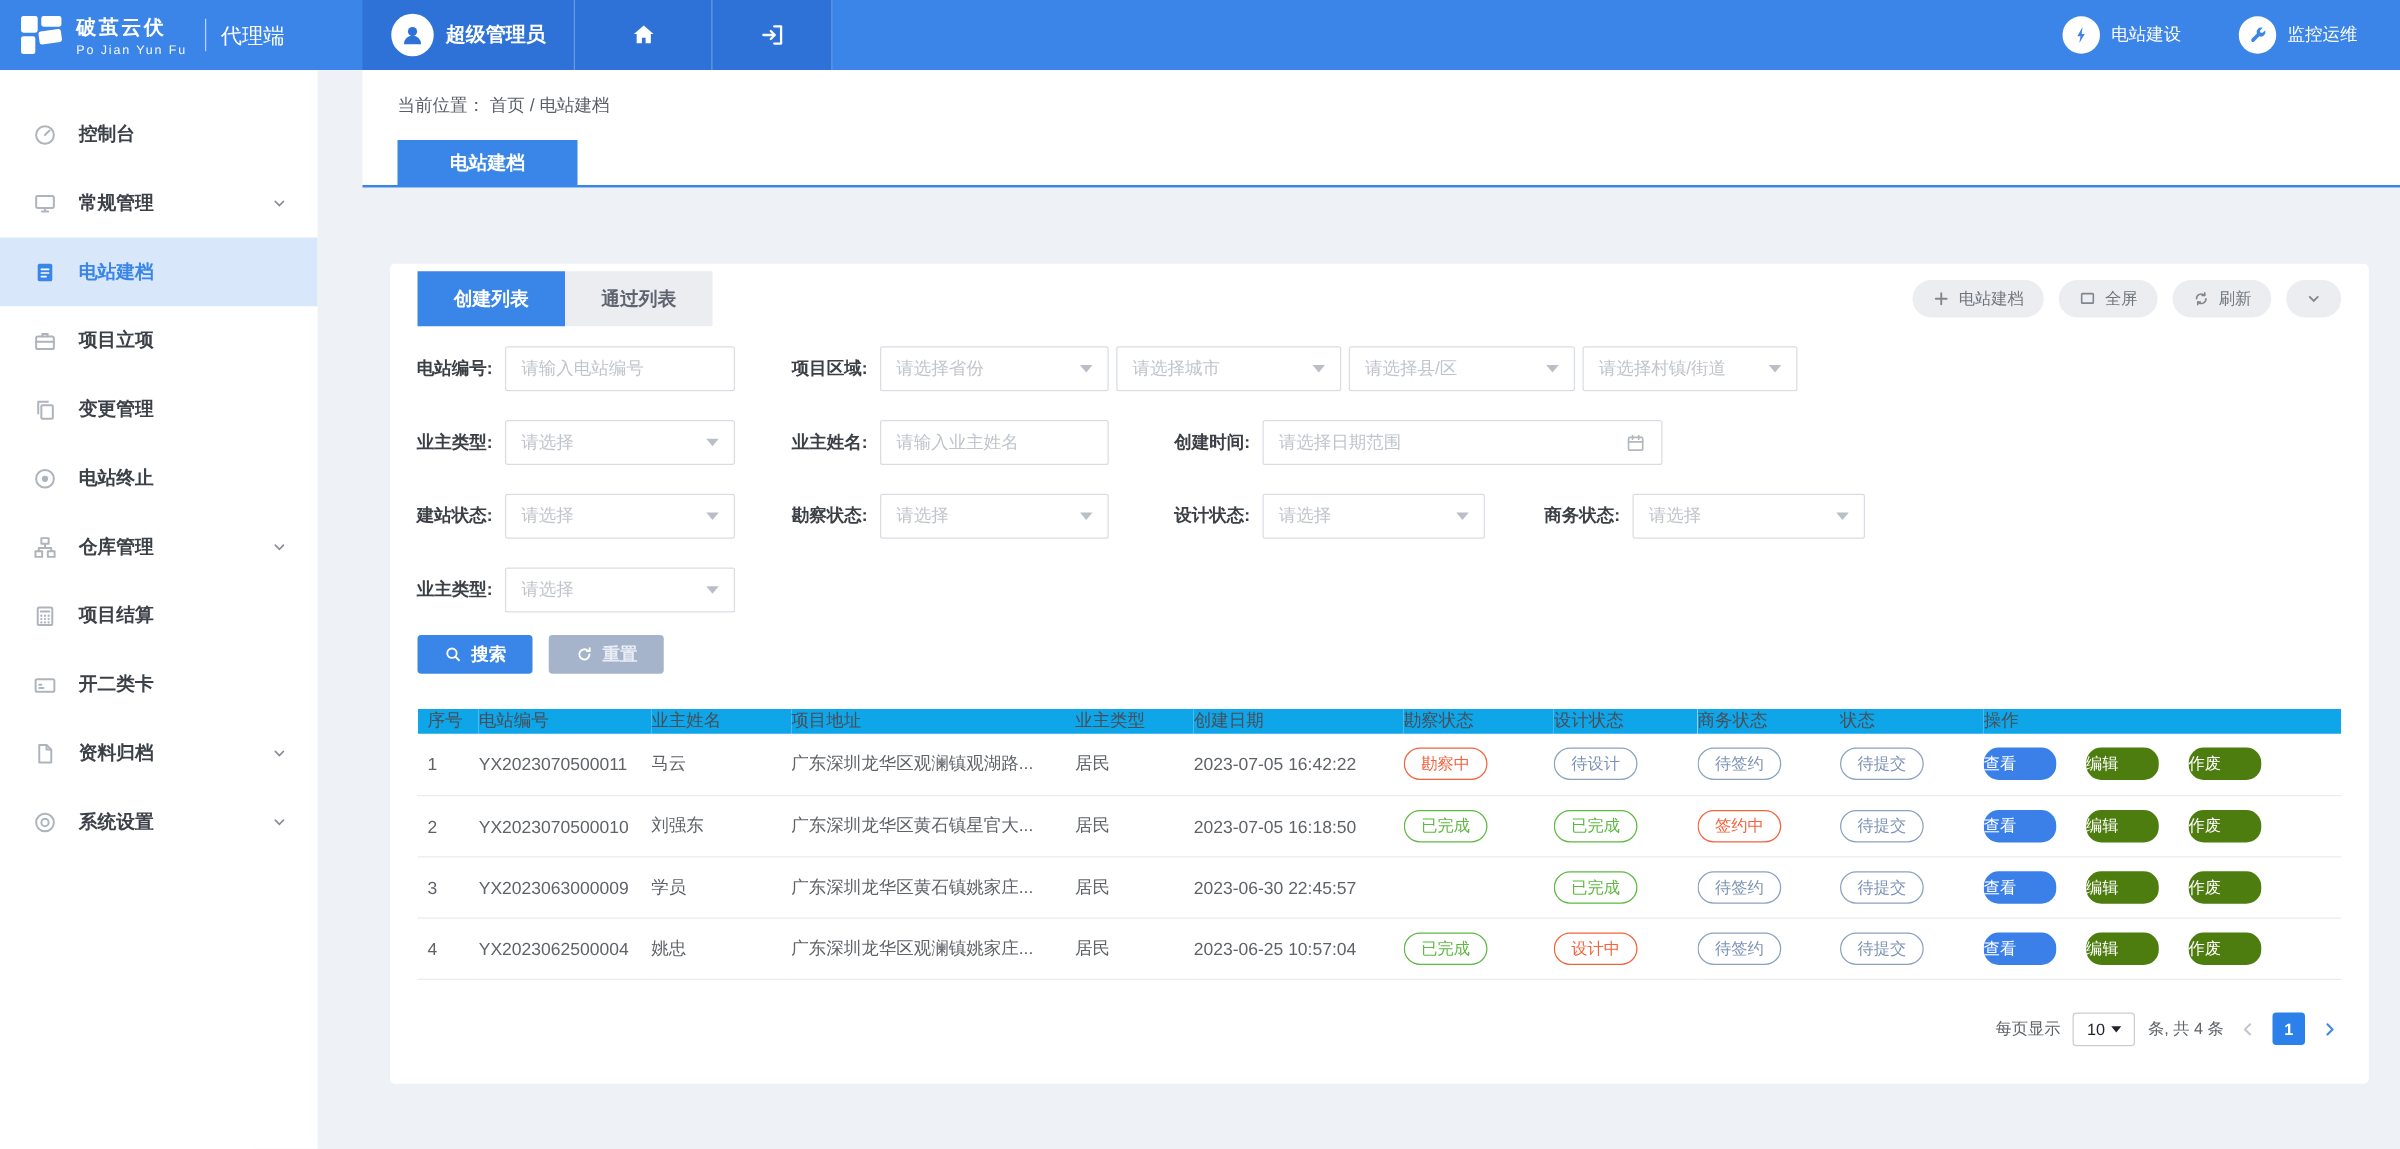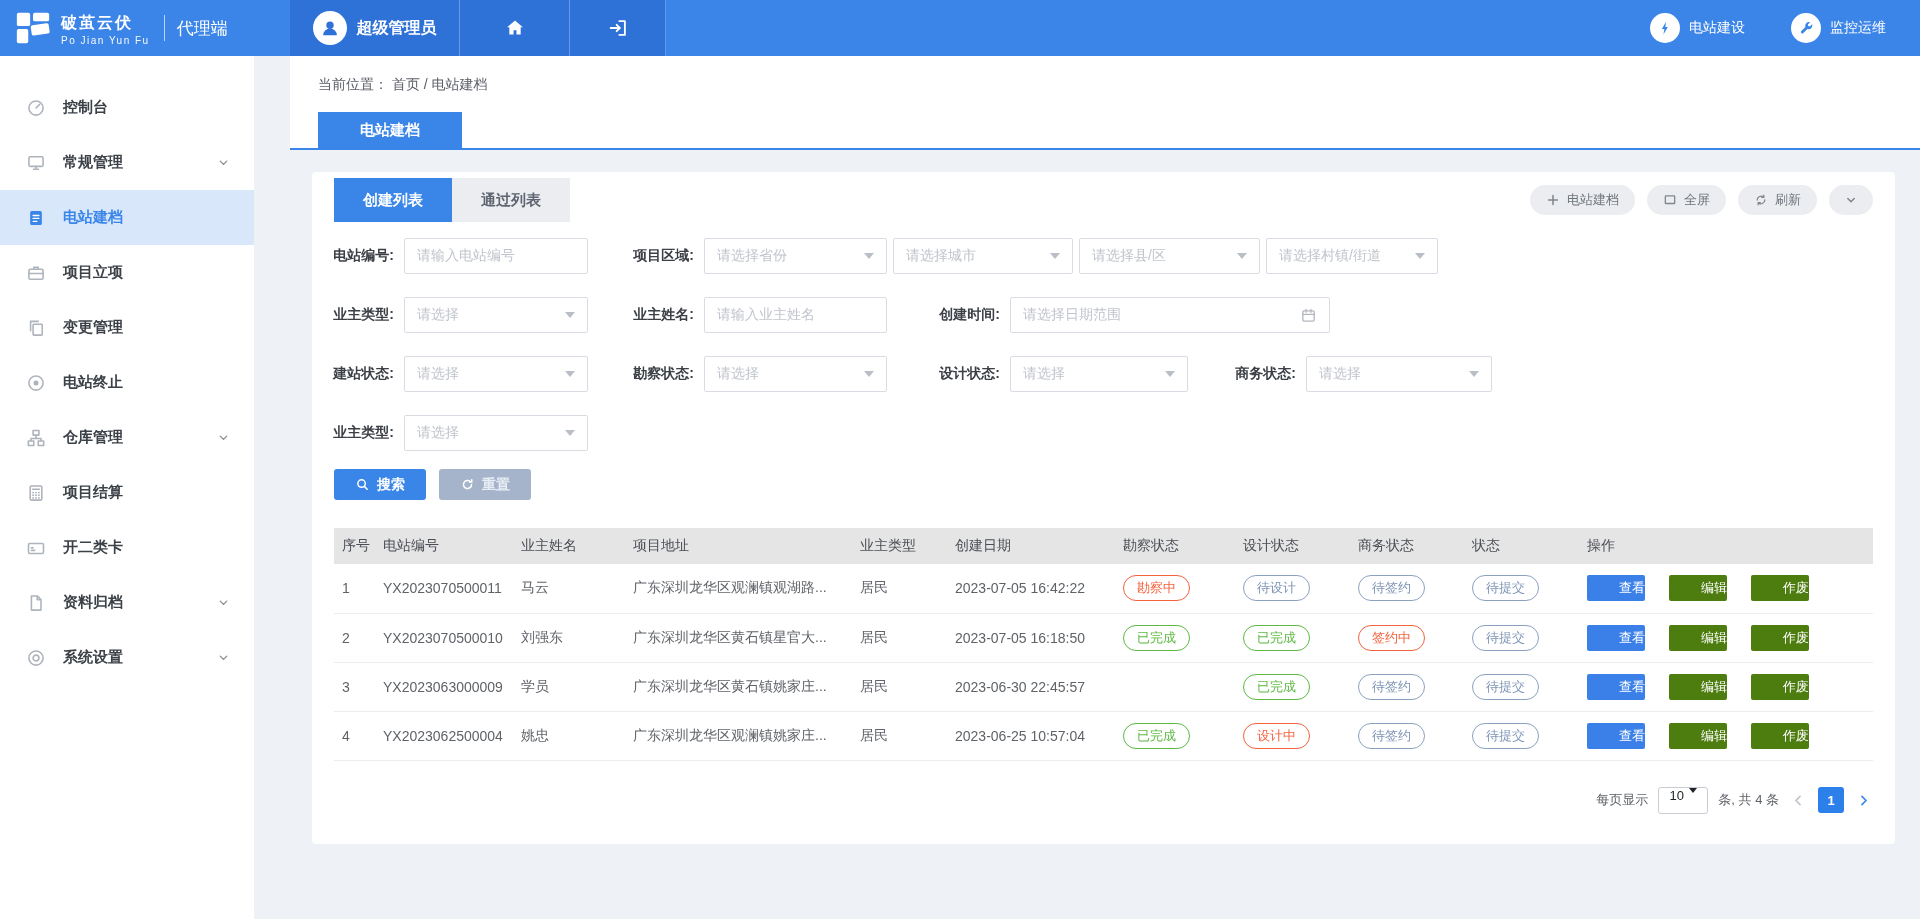--- a/index.html
+++ b/index.html
@@ -35,21 +35,21 @@
   .mi .chev { margin-left:auto; color:#878d95; }
 
   
   .main { margin-left:290px; height:863px; display:flex; flex-direction:column; }
   .topbar { background:#fff; height:94px; border-bottom:2px solid #3a86e8; position:relative; flex:none; }
   .breadcrumb { padding:20px 0 0 28px; font-size:14px; color:#5a5e66; }
   .page-tab { position:absolute; left:28px; bottom:0; width:144px; height:36px; background:#3a86e8; color:#fff; font-size:15px; font-weight:bold; display:flex; align-items:center; justify-content:center; cursor:pointer; }
   .content { flex:1; padding:22px 25px 0 22px; background:#eef1f5; }
   .card { background:#fff; border-radius:4px; padding-bottom:30px; }
 
-  .card-head { display:flex; align-items:center; padding:6px 22px 0 22px; }
+  .card-head { display:flex; align-items:center; padding:6px 22px 0 22px;margin-top:39px; }
   .ptab { width:118px; height:44px; display:flex; align-items:center; justify-content:center; font-size:15px; font-weight:bold; cursor:pointer; }
   .ptab.active { background:#3a86e8; color:#fff; }
   .ptab.inactive { background:#ebedf0; color:#5f6570; }
   .toolbar { margin-left:auto; display:flex; gap:12px; align-items:center; }
   .tbtn { height:30px; padding:0 16px; background:#ebedf0; border:none; border-radius:16px; color:#6f757d; font-size:13px; display:flex; align-items:center; gap:7px; cursor:pointer; font-family:inherit; }
 
   
   .filters { margin-top:16px; }
   .frow { display:flex; align-items:center; height:36px; margin-bottom:23px; }
   .flabel { width:92px; text-align:right; padding-right:10px; font-size:14px; font-weight:bold; color:#3c4046; white-space:nowrap; }
@@ -60,36 +60,36 @@
   .gap6 { margin-left:6px; }
 
   .actions-row { margin:18px 0 0 22px; display:flex; gap:13px; }
   .btn { height:31px; width:92px; border:none; border-radius:3px; font-size:14px; font-weight:bold; color:#fff; display:flex; align-items:center; justify-content:center; gap:7px; cursor:pointer; font-family:inherit; }
   .btn-search { background:#3a86e8; }
   .btn-reset { background:#a5b4cb; color:#e9eef6; }
 
   
   .table-wrap { margin:28px 22px 0 22px; }
   table { width:100%; border-collapse:collapse; table-layout:fixed; font-size:14px; }
-  thead th { background:#e5e5e5; height:36px; font-weight:normal; color:#4a4e55; text-align:left; white-space:nowrap; }
+  thead th { background:#0ea5e9; height:20px; font-weight:normal; color:#4a4e55; text-align:left; white-space:nowrap; }
   th,td { padding:0 6px 0 0; overflow:hidden; text-overflow:ellipsis; white-space:nowrap; }
   th:first-child, td:first-child { padding-left:8px; }
   tbody td { height:49px; border-bottom:1px solid #ececec; color:#5f6368; }
   .badge { display:inline-block; padding:3px 13px; border-radius:13px; font-size:13px; border:1px solid transparent; }
   .badge:empty { display:none; }
   .badge[data-state="orange"] { color:#f4623e; border-color:#f4623e; }
   .badge[data-state="green"]  { color:#5eb843; border-color:#5eb843; }
   .badge[data-state="slate"]  { color:#7d93b5; border-color:#8ba1c0; }
-  .row-btn { display:inline-block; width:58px; height:26px; line-height:26px; text-align:right; color:#fff; font-size:13px; border:none; border-radius:2px; margin-right:20px; cursor:pointer; font-family:inherit; padding:0; }
+  .row-btn { display:inline-block; width:58px; height:26px; line-height:26px; text-align:left; color:#fff; font-size:13px; border:none; border-radius:12px; margin-right:20px; cursor:pointer; font-family:inherit; padding:0; }
   .row-btn.view { background:#3a80e8; }
   .row-btn.edit, .row-btn.void { background:#4d7c0f; }
 
   
   .pagination { margin:26px 22px 0 0; display:flex; justify-content:flex-end; align-items:center; gap:10px; font-size:13px; color:#5f6368; }
-  .pp-box { width:50px; height:27px; border:1px solid #c9cdd3; border-radius:3px; display:flex; align-items:flex-start; justify-content:center; gap:5px; color:#1f2329; cursor:pointer; background:#fff; }
+  .pp-box { width:50px; height:27px; border:1px solid #c9cdd3; border-radius:3px; display:flex; align-items:center; justify-content:center; gap:5px; color:#1f2329; cursor:pointer; background:#fff; }
   .pp-caret { width:0; height:0; border-left:4px solid transparent; border-right:4px solid transparent; border-top:5px solid #1f2329; }
   .pg-arrow { background:none; border:none; cursor:pointer; padding:2px; display:flex; }
   .pg-prev { color:#c0c4cc; } .pg-next { color:#3a86e8; }
   .pg-page { width:26px; height:26px; background:#2b80ea; color:#fff; border-radius:3px; display:flex; align-items:center; justify-content:center; font-weight:bold; cursor:pointer; }
 </style>
 </head>
 <body>
 
 <header class="topnav">
   <div class="brand">

